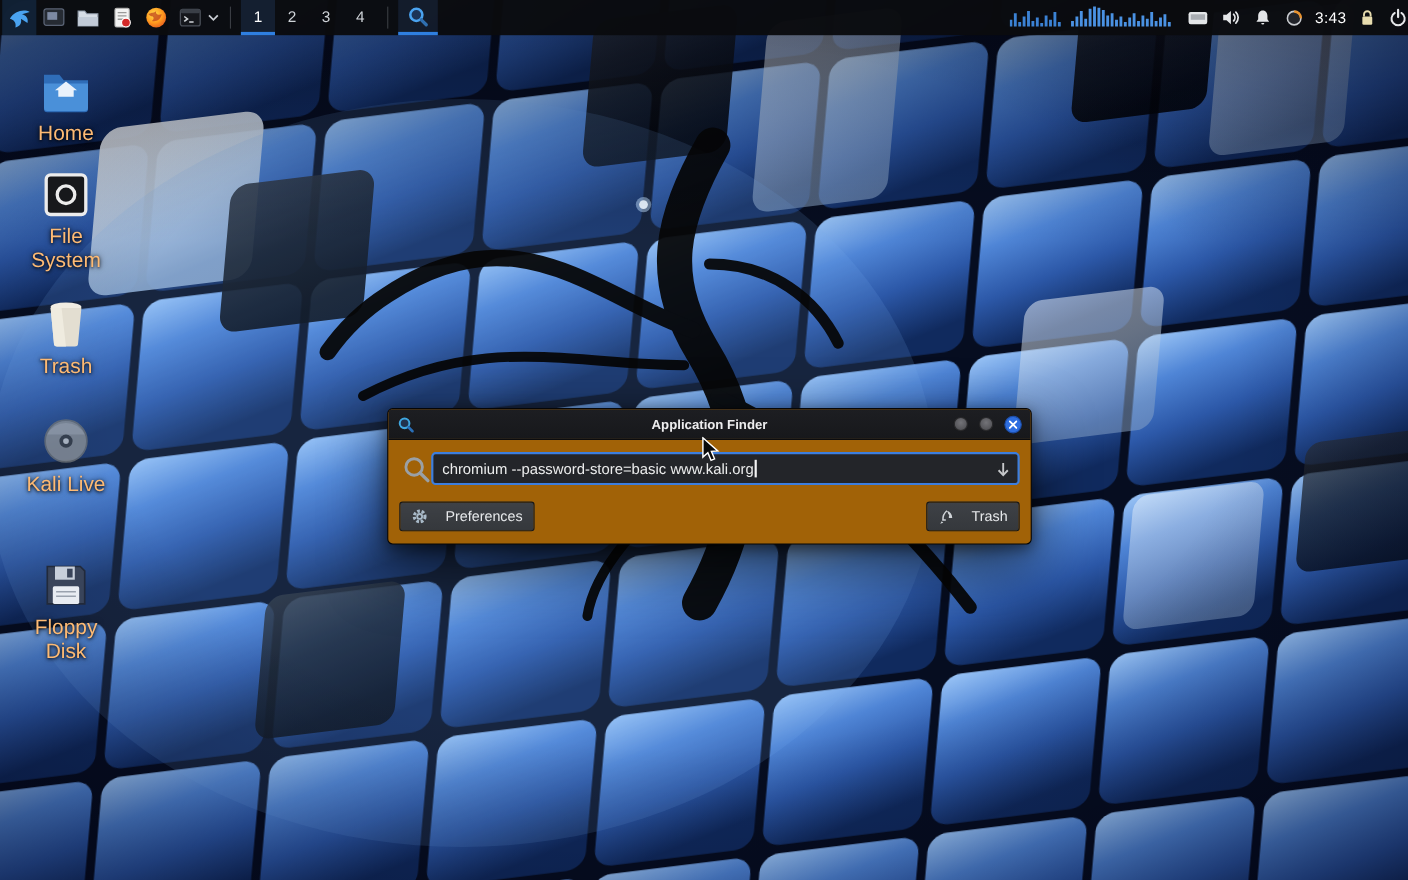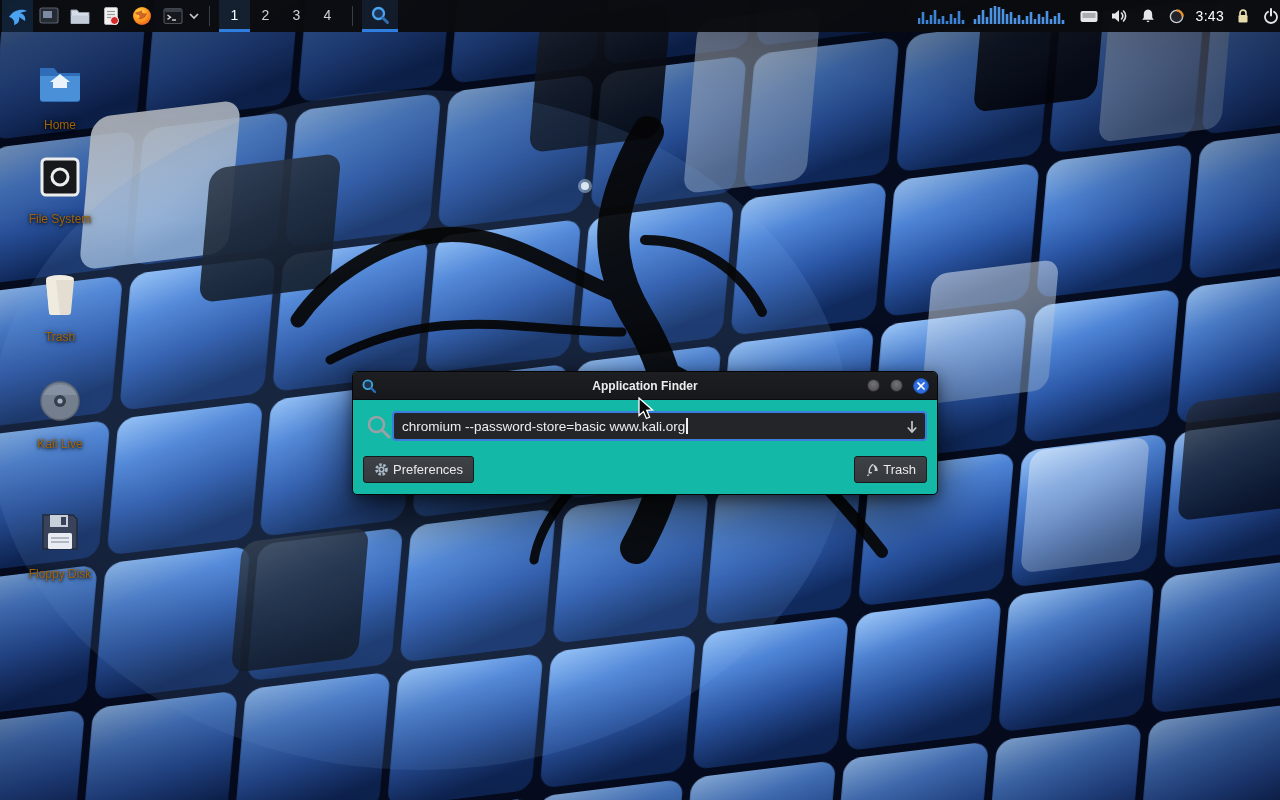--- a/index.html
+++ b/index.html
@@ -33,28 +33,28 @@
     width:36px;height:32px;display:flex;align-items:center;justify-content:center;
     border-bottom:3px solid #2f7fe0;background:rgba(80,140,240,.12);box-sizing:border-box;
   }
   .clock{color:#ffffff;font-size:14px;letter-spacing:.3px;}
   .trayicon{display:flex;align-items:center;justify-content:center;}
 
   
   .dicon{position:absolute;width:96px;left:12px;text-align:center;z-index:10;}
   .dicon .ic{height:48px;display:flex;align-items:flex-end;justify-content:center;}
   .dicon .lbl{
-    margin-top:14px;color:#a16207;font-size:12px;
+    margin-top:7px;color:#fdba74;font-size:19px;
     text-shadow:0 1px 3px rgba(0,0,0,.95),0 0 6px rgba(0,0,0,.6);
   }
 
   
   .finder{
     position:absolute;left:352px;top:371px;width:586px;z-index:40;
-    background:#14b8a6;border:1px solid #060607;border-radius:5px;
+    background:#a16207;border:1px solid #060607;border-radius:5px;
     box-shadow:0 20px 55px rgba(0,0,0,.65),0 4px 14px rgba(0,0,0,.5);
     box-sizing:border-box;
   }
   .titlebar{
     position:relative;height:27px;display:flex;align-items:center;
     background:linear-gradient(#1d1e22,#17181b);
     border-bottom:1px solid #0c0c0e;border-radius:4px 4px 0 0;
     padding:0 8px;
   }
   .tb-appicon{z-index:2;}
@@ -77,21 +77,21 @@
   .sinput{
     position:relative;flex:1;height:30px;background:#232529;
     border:2px solid #3c7ede;border-radius:4px;box-sizing:border-box;
     display:flex;align-items:center;padding:0 26px 0 8px;
   }
   .qtext{color:#eceded;font-size:13.5px;white-space:nowrap;overflow:hidden;}
   .caret{width:2px;height:16px;background:#f2f2f2;margin-left:1px;flex:0 0 auto;}
   .combo{position:absolute;right:6px;top:6px;}
   .btnrow{display:flex;justify-content:space-between;align-items:center;padding:9px 10px 11px 10px;}
   .fbtn{
-    display:inline-flex;align-items:center;gap:4px;height:27px;
+    display:inline-flex;align-items:center;gap:16px;height:27px;
     background:linear-gradient(#3e4146,#35383c);
     border:1px solid #17181a;border-radius:3px;color:#e7e9eb;
     font-size:13px;font-family:inherit;padding:0 10px;cursor:default;
   }
 
   .cursor{position:absolute;left:637px;top:397px;z-index:100;}
 </style>
 </head>
 <body>
 

